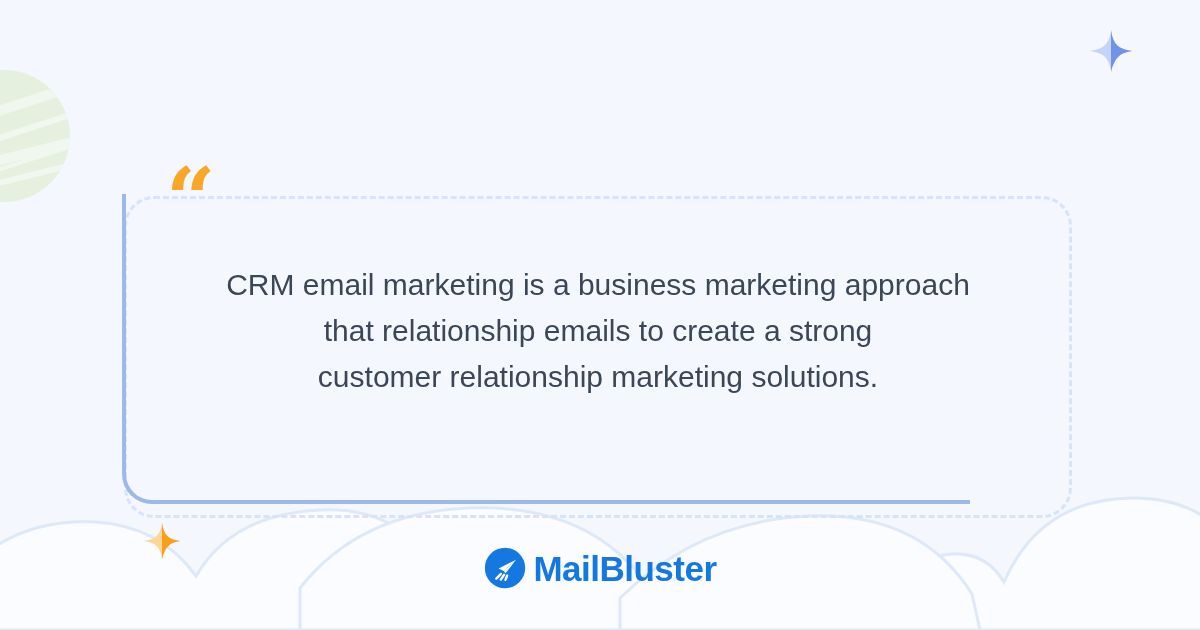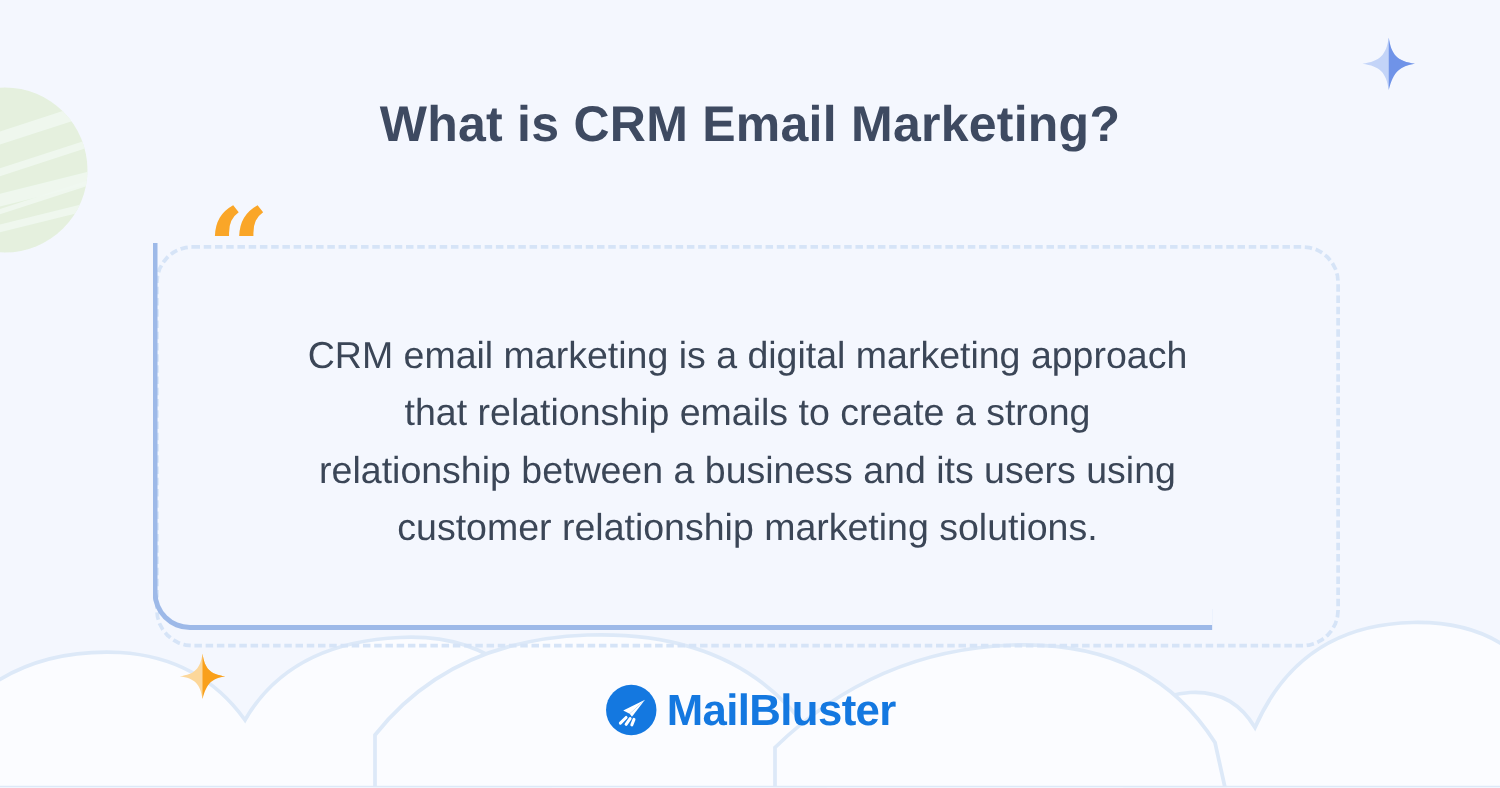--- a/index.html
+++ b/index.html
@@ -192,32 +192,30 @@
       <path d="M23 2 C25 16 30 21 44 23 C32 25 27 29 23 44 Z" fill="#6f93e8"></path>
     </svg>
 
     <svg class="sparkle" style="left:142px; top:521px;" width="40" height="40" viewBox="0 0 46 46">
       <path d="M23 2 C25 16 30 21 44 23 C30 25 25 30 23 44 C21 30 16 25 2 23 C16 21 21 16 23 2 Z" fill="#fcd79a"></path>
       <path d="M23 2 C25 16 30 21 44 23 C32 25 27 29 23 44 Z" fill="#f9a01b"></path>
     </svg>
 
   </div>
 
-  <div class="page-title">What is CRM Email Marketing?</div>
 
   <div class="quote-card">
     <div class="card-dashed"></div>
     <div class="card-solid"></div>
 
     <div class="quote-mark">“</div>
 
     <div class="quote-body">
-      <span class="ln">CRM email marketing is a digital marketing approach</span>
+      <span class="ln">CRM email marketing is a business marketing approach</span>
       <span class="ln">that relationship emails to create a strong</span>
-      <span class="ln">relationship between a business and its users using</span>
       <span class="ln">customer relationship marketing solutions.</span>
     </div>
   </div>
 
   <div class="brand">
     <svg class="brand-icon" viewBox="0 0 48 48">
       <circle cx="24" cy="24" r="22" fill="#1478e0"></circle>
       <path d="M36 15 L17 24.5 L22.6 27.2 Z" fill="#ffffff"></path>
       <path d="M36 15 L24.6 29.8 L22.6 27.2 Z" fill="#ffffff"></path>
       <g stroke="#ffffff" stroke-width="2.6" stroke-linecap="round" fill="none">

